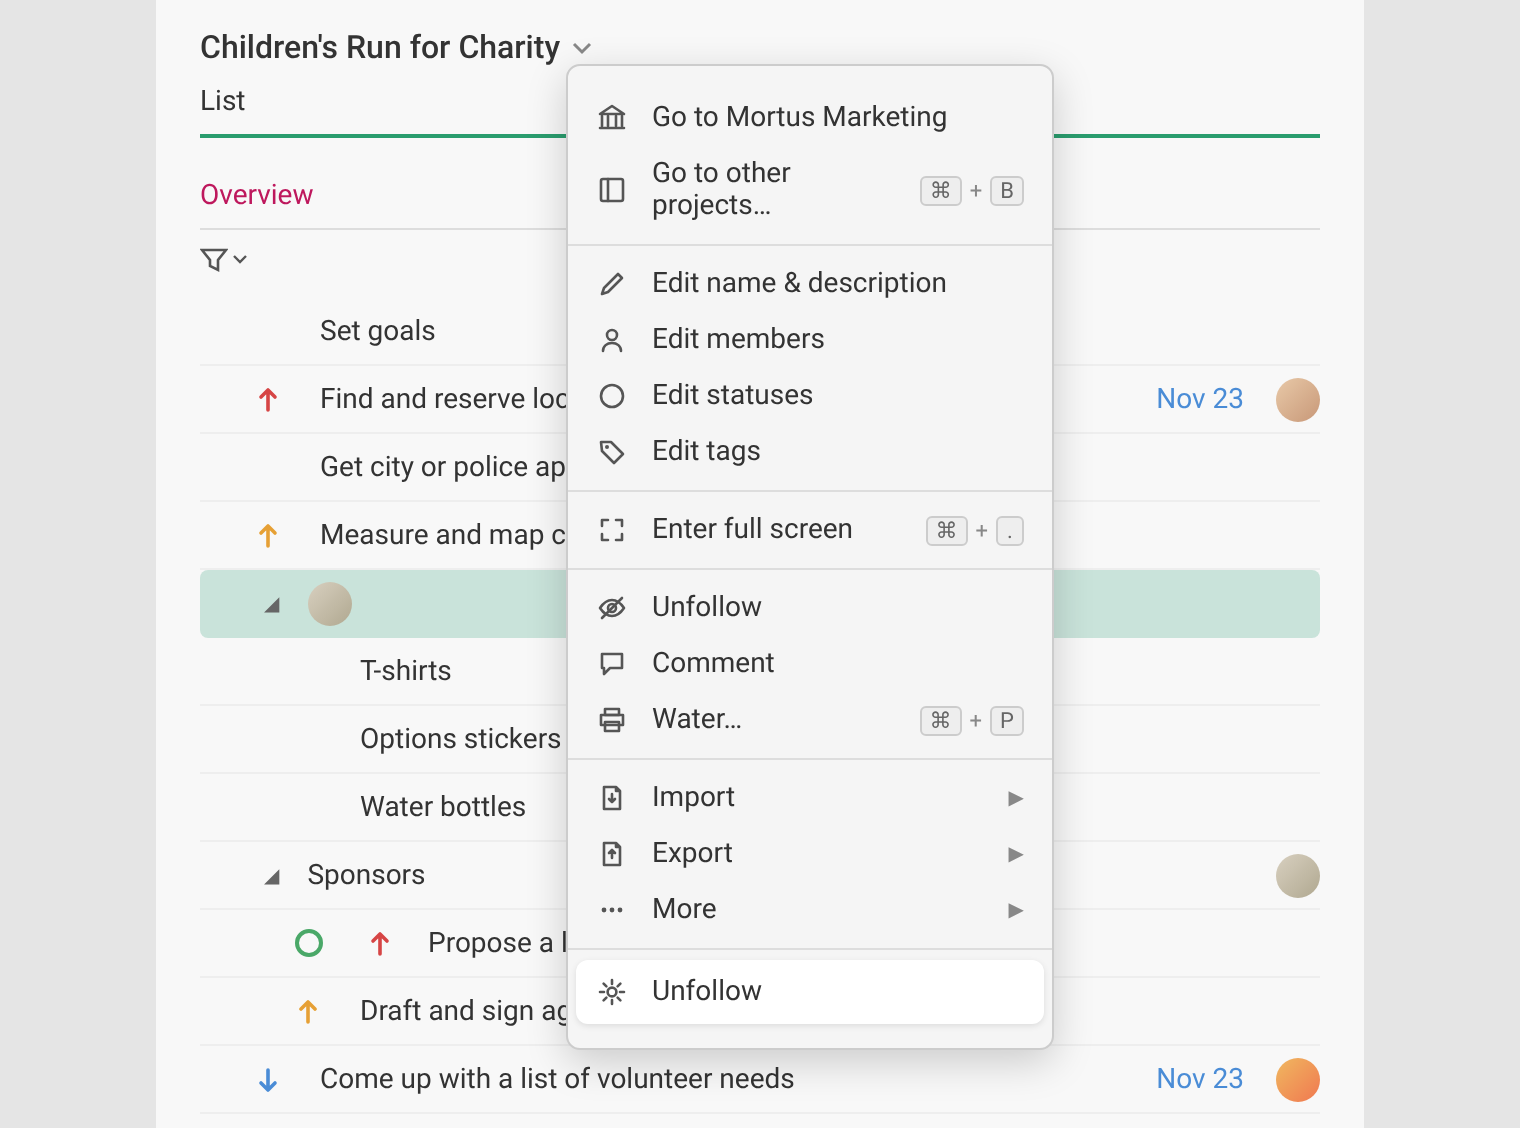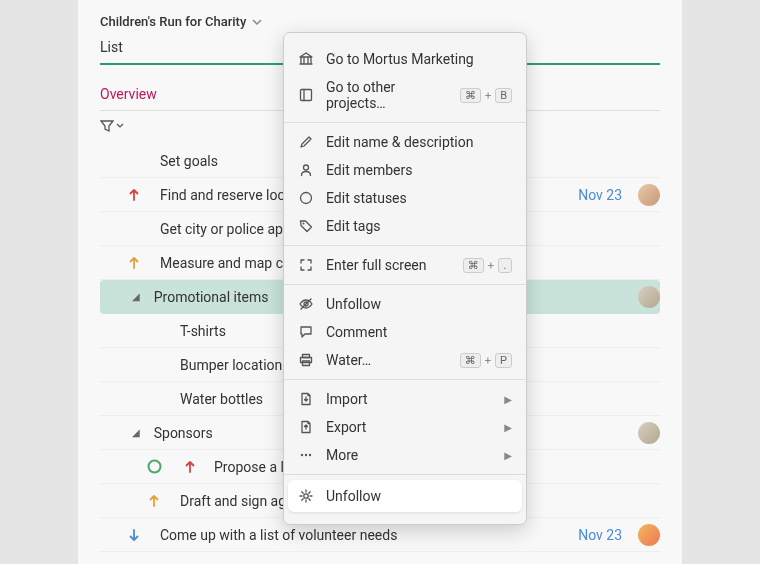--- a/index.html
+++ b/index.html
@@ -22,21 +22,21 @@
     .header {
       padding: 14px 22px 0 22px;
     }
     .title-row {
       display: flex;
       align-items: center;
       gap: 6px;
       margin-bottom: 10px;
     }
     .title {
-      font-size: 13px;
+      font-size: 16px;
       font-weight: 500;
       color: #333;
     }
     .chevron { color: #888; }
     .tabs {
       display: flex;
       gap: 22px;
       border-bottom: 1px solid #ddd;
       flex-direction: column;
     }
@@ -220,28 +220,27 @@
       <div class="task-row indent-0">
         <span class="priority">
           <svg width="14" height="14" viewBox="0 0 14 14">
             <path d="M7 2 v10 M7 2 l-3.5 3.5 M7 2 l3.5 3.5" stroke="#e6a035" stroke-width="1.8" fill="none" stroke-linecap="round"></path>
           </svg>
         </span>
         <span class="task-title">Measure and map course</span>
       </div>
       <div class="task-row indent-0 selected">
         <span class="disclosure">◢</span>
-        <span class="task-title">Promotional items</span>
         <span class="avatar av2"></span>
       </div>
       <div class="task-row indent-1">
         <span class="task-title">T-shirts</span>
       </div>
       <div class="task-row indent-1">
-        <span class="task-title">Bumper location</span>
+        <span class="task-title">Options stickers</span>
       </div>
       <div class="task-row indent-1">
         <span class="task-title">Water bottles</span>
       </div>
       <div class="task-row indent-0">
         <span class="disclosure">◢</span>
         <span class="task-title">Sponsors</span>
         <span class="avatar av2"></span>
       </div>
       <div class="task-row indent-1">

